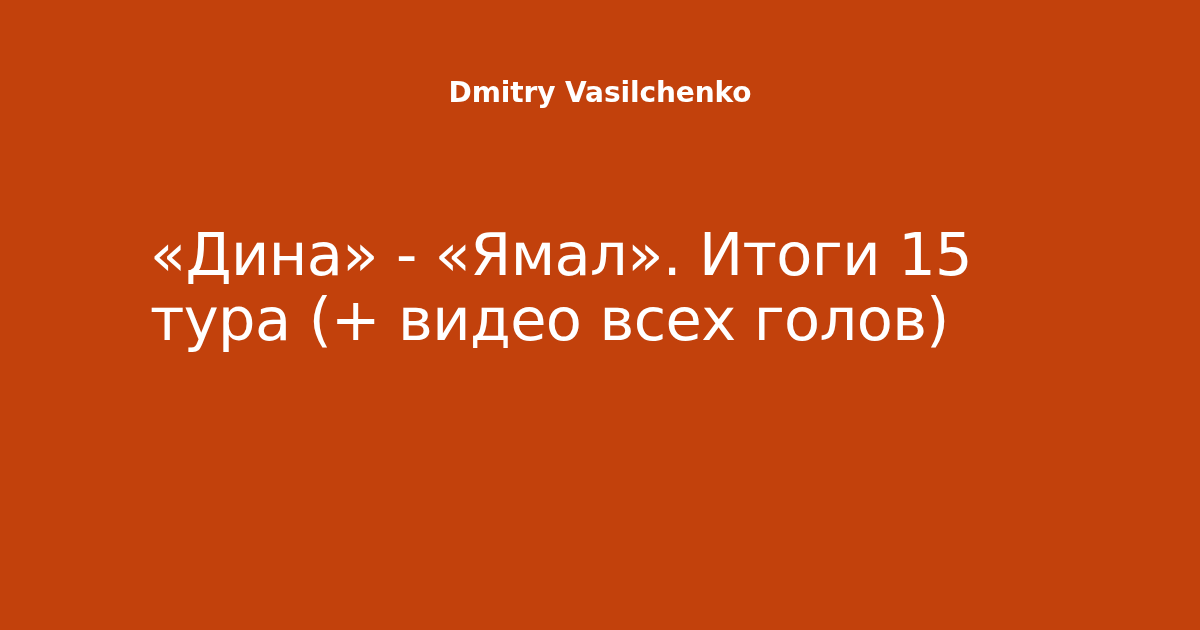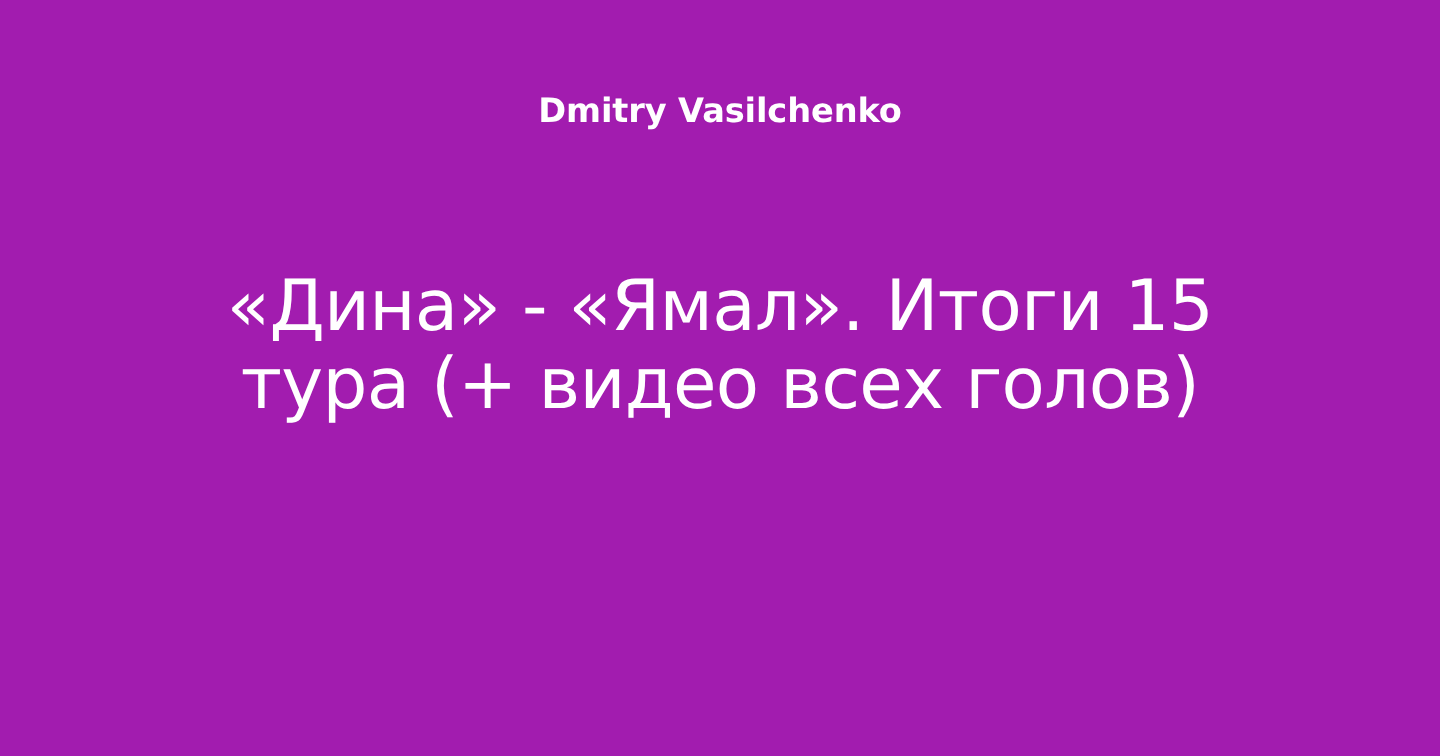--- a/index.html
+++ b/index.html
@@ -14,21 +14,21 @@
     overflow: hidden;
     background: #000000;
     font-family: "Liberation Sans", "DejaVu Sans", sans-serif;
     -webkit-font-smoothing: antialiased;
   }
 
   .card {
     position: relative;
     width: 1200px;
     height: 630px;
-    background: #a21caf;
+    background: #c2410c;
     box-sizing: border-box;
     display: block;
     padding-left: 28px;
   }
 
   .author-block {
     position: absolute;
     left: 0;
     top: 0;
     width: 1200px;
@@ -61,21 +61,20 @@
     align-items: center;
     justify-content: flex-start;
   }
 
   .title-text {
     color: #ffffff;
     font-family: "DejaVu Sans", "Liberation Sans", sans-serif;
     font-size: 59px;
     font-weight: 400;
     line-height: 65px;
-    text-align: center;
     letter-spacing: -0.6px;
     margin: 0;
     max-width: 900px;
     word-wrap: break-word;
   }
 
   .spacer-bottom {
     position: absolute;
     left: 0;
     top: 400px;

